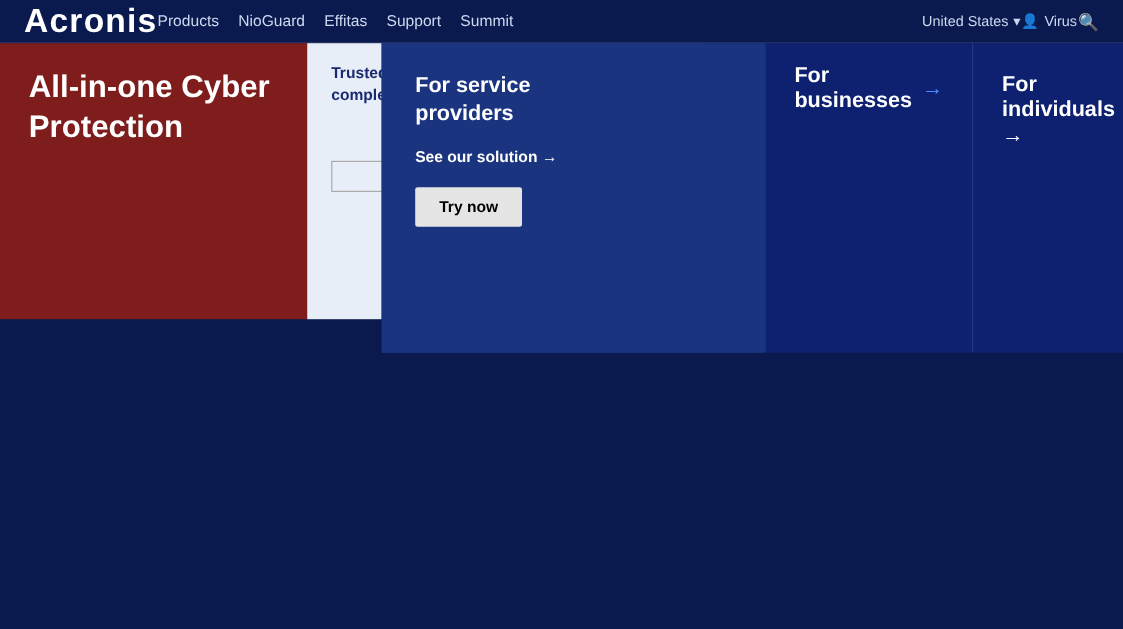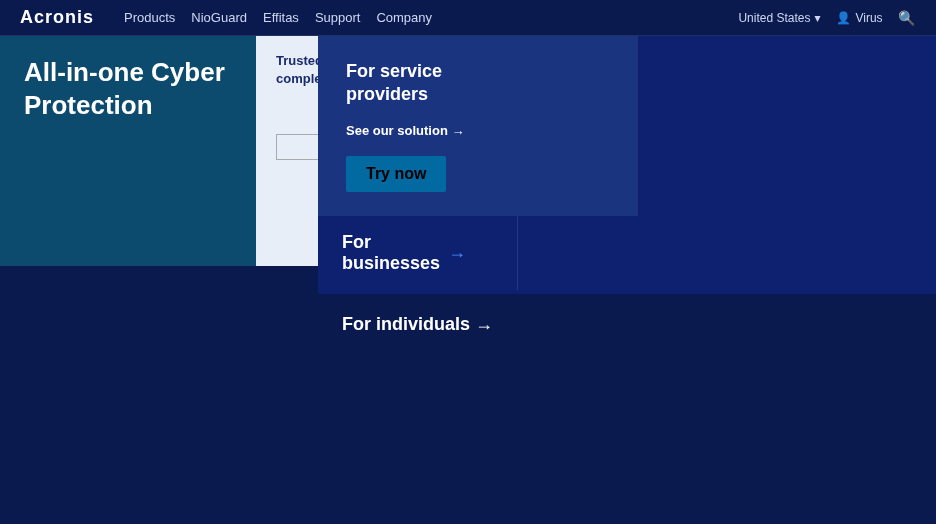--- a/index.html
+++ b/index.html
@@ -9,40 +9,39 @@
     #header {
       background: #0a1a4e;
       display: flex;
       align-items: center;
       padding: 0 20px;
       height: 36px;
       border-bottom: 1px solid rgba(255,255,255,0.1);
     }
     #logo {
       color: #fff;
-      font-size: 18px;
+      font-size: 28px;
       font-weight: bold;
       letter-spacing: 1px;
-      margin-right: 30px;
     }
     #nav {
       display: flex;
       align-items: center;
       gap: 16px;
       flex: 1;
     }
     .nav-item {
       color: #cdd8f0;
       font-size: 13px;
       cursor: pointer;
     }
     #header-right {
       display: flex;
       align-items: center;
-      gap: 16px;
+      gap: 1px;
     }
     .region-selector {
       display: flex;
       align-items: center;
       color: #cdd8f0;
       font-size: 12px;
       cursor: pointer;
       gap: 4px;
     }
     .login-btn {
@@ -62,21 +61,20 @@
     
     #dropdown-area {
       position: absolute;
       top: 36px;
       left: 318px;
       right: 0;
       background: #0d2170;
       display: flex;
       z-index: 10;
       height: 258px;
-      flex-direction: column;
     }
     #for-service-providers {
       width: 320px;
       padding: 24px 28px;
       background: #1a3480;
       flex-shrink: 0;
     }
     .dropdown-section-title {
       color: #fff;
       font-size: 18px;
@@ -94,23 +92,23 @@
       color: #fff;
       font-size: 13px;
       font-weight: bold;
       cursor: pointer;
       display: flex;
       align-items: center;
       gap: 6px;
       margin-bottom: 18px;
     }
     .try-btn {
-      background: #0369a1;
+      background: #e5e5e5;
       color: #000;
-      font-size: 16px;
+      font-size: 13px;
       font-weight: bold;
       border: none;
       padding: 9px 20px;
       cursor: pointer;
       border-radius: 2px;
     }
     #for-businesses {
       width: 200px;
       padding: 16px 24px;
       border-right: 1px solid rgba(255,255,255,0.1);
@@ -150,21 +148,21 @@
     }
 
     
     #main {
       display: flex;
       height: calc(524px - 36px - 258px);
       position: relative;
     }
     #left-panel {
       width: 256px;
-      background: #0c4a6e;
+      background: #7f1d1d;
       padding: 20px 24px;
       flex-shrink: 0;
     }
     .hero-title {
       color: #fff;
       font-size: 26px;
       font-weight: bold;
       line-height: 1.25;
       margin-bottom: 18px;
     }
@@ -240,21 +238,21 @@
 </head>
 <body>
 
 <div id="header">
   <div id="logo">Acronis</div>
   <nav id="nav">
     <span class="nav-item">Products</span>
     <span class="nav-item">NioGuard</span>
     <span class="nav-item">Effitas</span>
     <span class="nav-item">Support</span>
-    <span class="nav-item">Company</span>
+    <span class="nav-item">Summit</span>
   </nav>
   <div id="header-right">
     <div class="region-selector">
       <span>United States</span>
       <span>▾</span>
     </div>
     <div class="login-btn">
       <span>👤</span>
       <span>Virus</span>
     </div>

